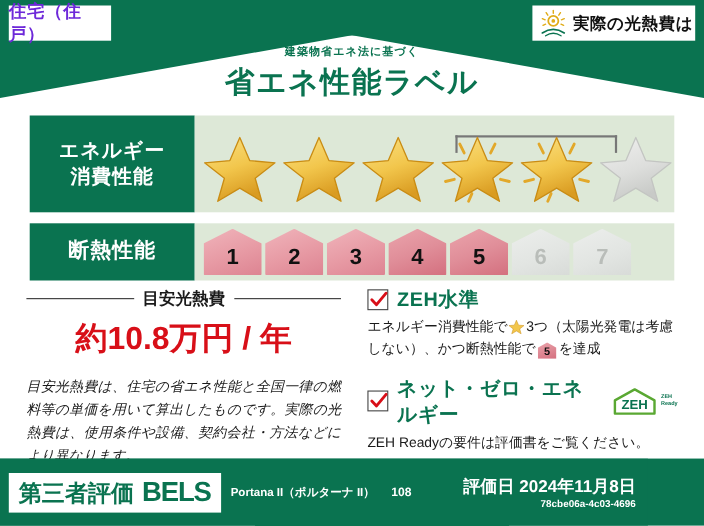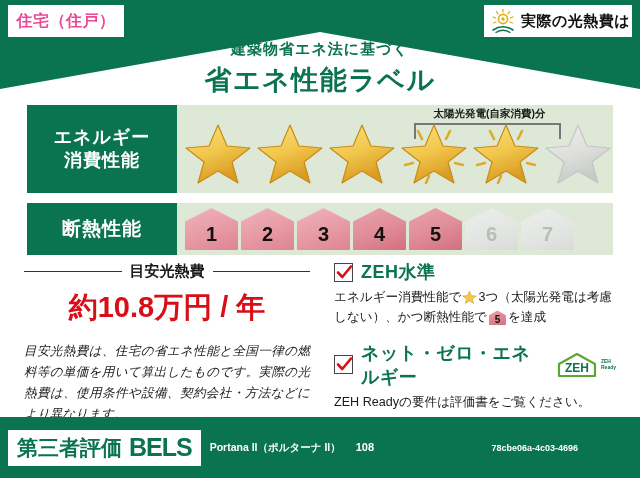--- a/index.html
+++ b/index.html
@@ -16,42 +16,42 @@
 
   
   .badge {
     position: absolute;
     background: #ffffff;
     display: flex; align-items: center; justify-content: center;
     font-weight: bold;
     color: #123; letter-spacing: .5px;
   }
   #badge-housing {
-    left: 8px; top: 5px; width: 116px; height: 32px;
-    font-size: 16px; color: #ec4899;
+    left: 8px; top: 5px; width: 93px; height: 32px;
+    font-size: 16px; color: #6d28d9;
   }
   #badge-renewable {
     right: 8px; top: 5px; width: 148px; height: 32px;
     gap: 5px; font-size: 15px; color: #111;
     padding-left: 4px;
   }
   #sun-icon { width: 26px; height: 26px; flex: 0 0 26px; }
 
   
   #roof {
     position: absolute; left: 0; top: 32px;
     width: 640px; height: 446px;
     background: #ffffff;
     clip-path: polygon(0 57px, 320px 0, 640px 57px, 640px 385px, 0 385px);
   }
   #title-block {
     position: absolute; left: 0; top: 40px; width: 640px;
     text-align: center; color: #0a7350;
   }
-  #title-small { font-size: 15px; font-weight: bold; letter-spacing: 1px; }
+  #title-small { font-size: 10px; font-weight: bold; letter-spacing: 1px; }
   #title-main  { font-size: 27px; font-weight: bold; letter-spacing: 1.5px; margin-top: 3px; }
 
   
   .rating-row {
     position: absolute; left: 27px; width: 586px;
     display: flex; align-items: stretch;
   }
   #row-energy { top: 105px; height: 88px; }
   #row-insul  { top: 203px; height: 52px; }
 
@@ -197,21 +197,20 @@
     <div id="title-small">建築物省エネ法に基づく</div>
     <div id="title-main">省エネ性能ラベル</div>
   </div>
 
   <div class="rating-row" id="row-energy">
     <div class="row-label">
       <span>エネルギー</span>
       <span>消費性能</span>
     </div>
     <div class="row-body">
-      <div id="solar-caption">太陽光発電(自家消費)分</div>
       <div id="solar-bracket"></div>
       <div id="stars">
 
         <div class="star-wrap">
           <svg viewBox="0 0 70 66">
             <defs>
                 <linearGradient id="g1" x1="0" y1="0" x2="0.4" y2="1">
               <stop offset="0%" stop-color="#fae184"></stop>
                   <stop offset="55%" stop-color="#f2c64c"></stop>
                   <stop offset="100%" stop-color="#d99b21"></stop>
@@ -369,17 +368,21 @@
   <div id="bottom">
     <div id="bels-plate">
       <span id="bels-jp">第三者評価</span>
       <span id="bels-en">BELS</span>
     </div>
     <div id="property">
       <span>Portana II（ポルターナ II）</span>
       <span class="unit">108</span>
     </div>
     <div id="eval">
+      <div id="eval-date">
+        <span>評価日</span>
+        <span>2024年11月8日</span>
+      </div>
       <div id="eval-id">78cbe06a-4c03-4696</div>
     </div>
   </div>
 
 </div>
 
 </body></html>

